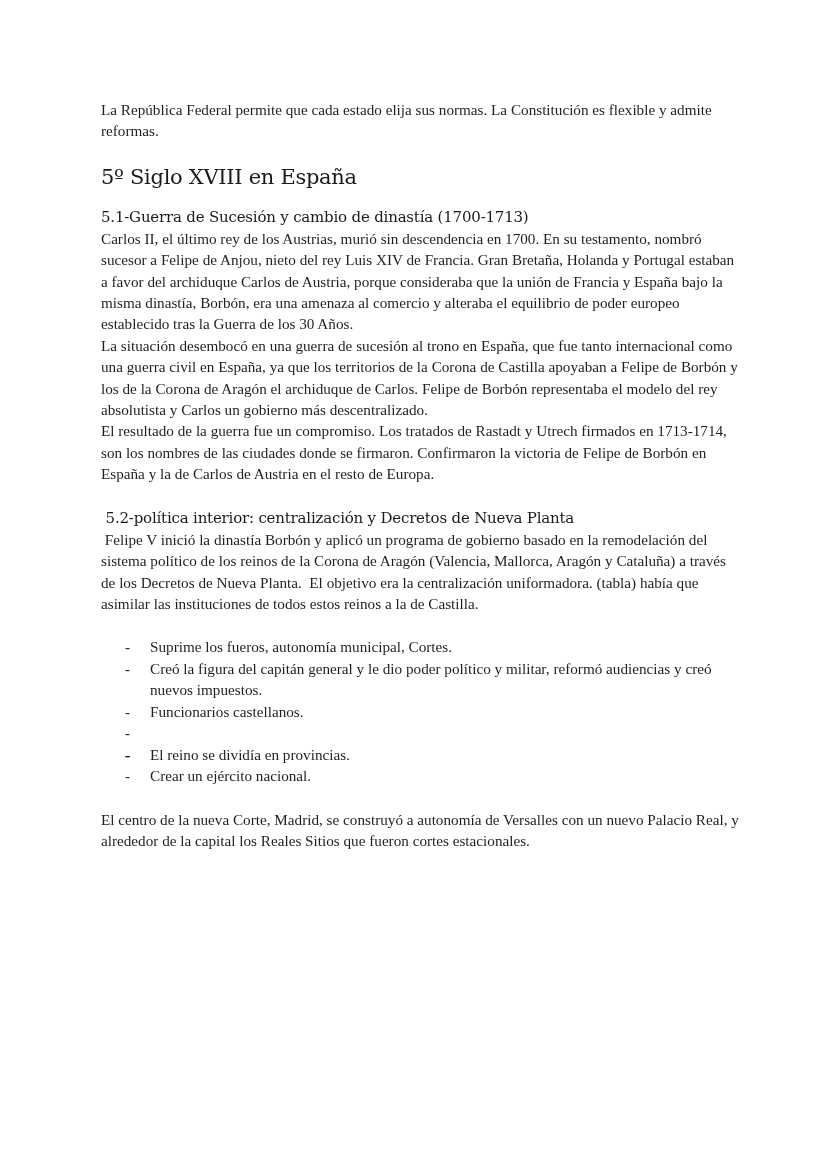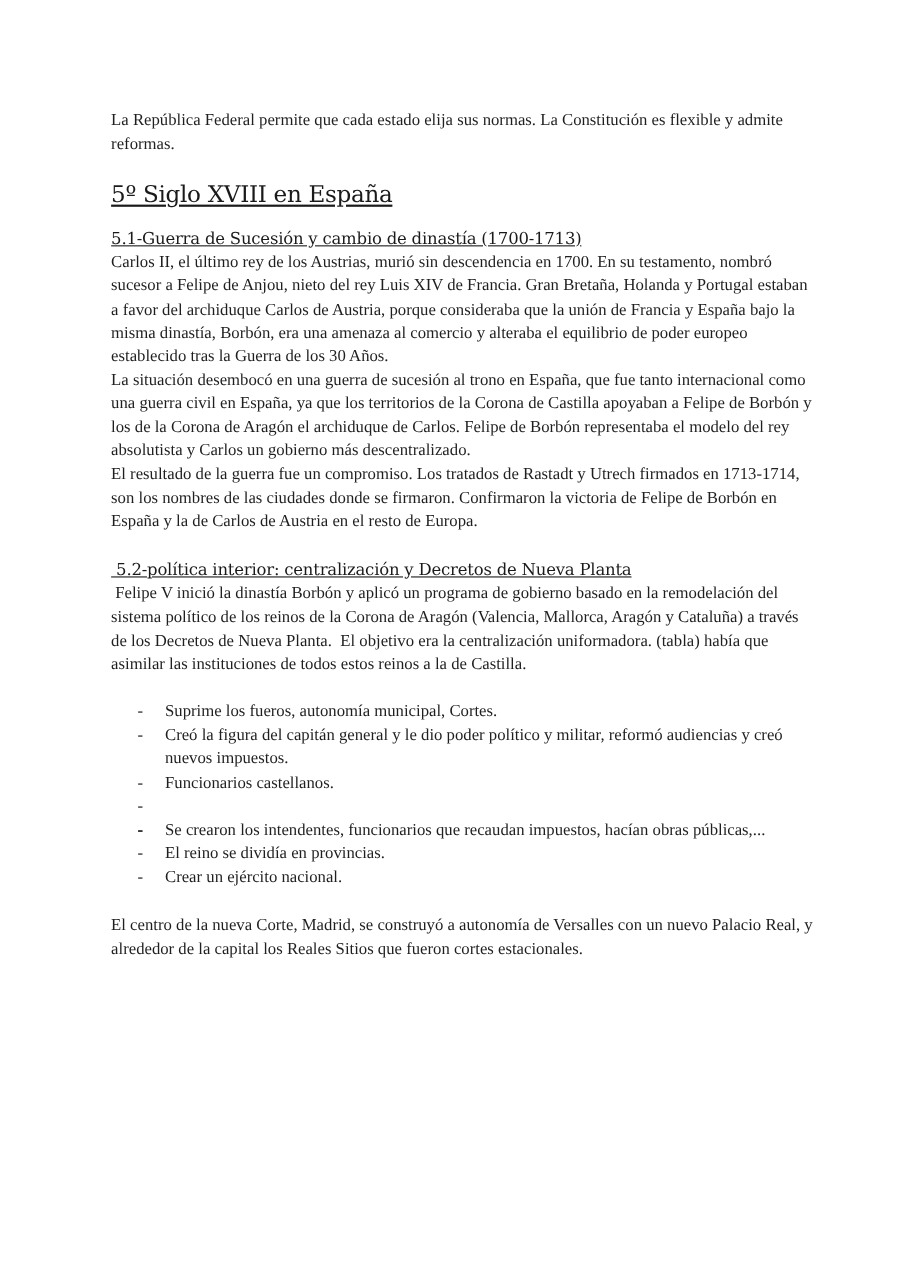--- a/index.html
+++ b/index.html
@@ -13,26 +13,26 @@
     font-family: "Liberation Serif", "DejaVu Serif", serif;
     color: #1f1f1f;
     font-size: 15.2px;
     line-height: 21.4px;
   }
   p { margin: 0; }
   .intro { margin-bottom: 20px; }
   h1.sec {
     font-family: "DejaVu Serif", "Liberation Serif", serif;
     font-weight: normal; font-size: 21px; line-height: 30px;
-    margin: 0 0 14px 0; color: #1a1a1a; letter-spacing: -0.3px; text-decoration: underline;
+    margin: 0 0 14px 0; color: #1a1a1a; letter-spacing: -0.3px;
   }
   h2.sub {
     font-family: "DejaVu Serif", "Liberation Serif", serif;
     font-weight: normal; font-size: 15px; line-height: 22px;
-    margin: 0; text-decoration: underline; color: #1a1a1a;
+    margin: 0; color: #1a1a1a;
     letter-spacing: -0.2px;
   }
   .gap { height: 22px; }
   ul.dash { list-style: none; margin: 0; padding: 0; }
   ul.dash li { position: relative; padding-left: 49px; }
   ul.dash li .bullet { position: absolute; left: 24px; top: 0; }
 </style>
 </head>
 <body>
 
@@ -59,21 +59,21 @@
       <li><span class="bullet">-</span><span>Suprime los fueros, autonomía municipal, Cortes.</span></li>
       <li><span class="bullet">-</span><span>Creó la figura del capitán general y le dio poder político y militar, reformó audiencias y creó nuevos impuestos.</span></li>
       <li><span class="bullet">-</span><span>Funcionarios castellanos.</span></li>
       <li><span class="bullet">-</span></li>
     </ul>
 
     <div class="gap"></div>
 
     <ul class="dash">
       <li><span class="bullet">-</span></li>
-      <li><span class="bullet">-</span><span>Se crearon los intendentes, funcionarios que recaudan impuestos, hacían obras públicas,...</span></li>
+      <li><span class="bullet">-</span></li>
       <li><span class="bullet">-</span><span>El reino se dividía en provincias.</span></li>
       <li><span class="bullet">-</span><span>Crear un ejército nacional.</span></li>
     </ul>
 
     <div class="gap"></div>
 
     <p>El centro de la nueva Corte, Madrid, se construyó a autonomía de Versalles con un nuevo Palacio Real, y alrededor de la capital los Reales Sitios que fueron cortes estacionales.</p>
 
   </div>
 </div>

